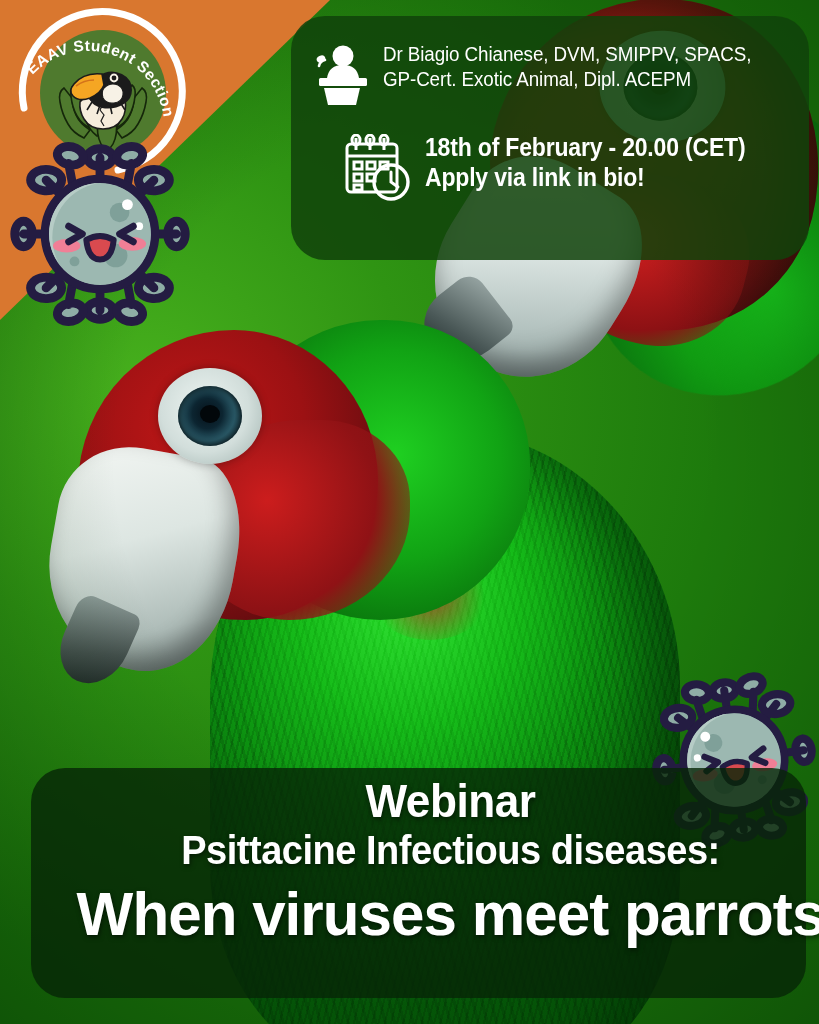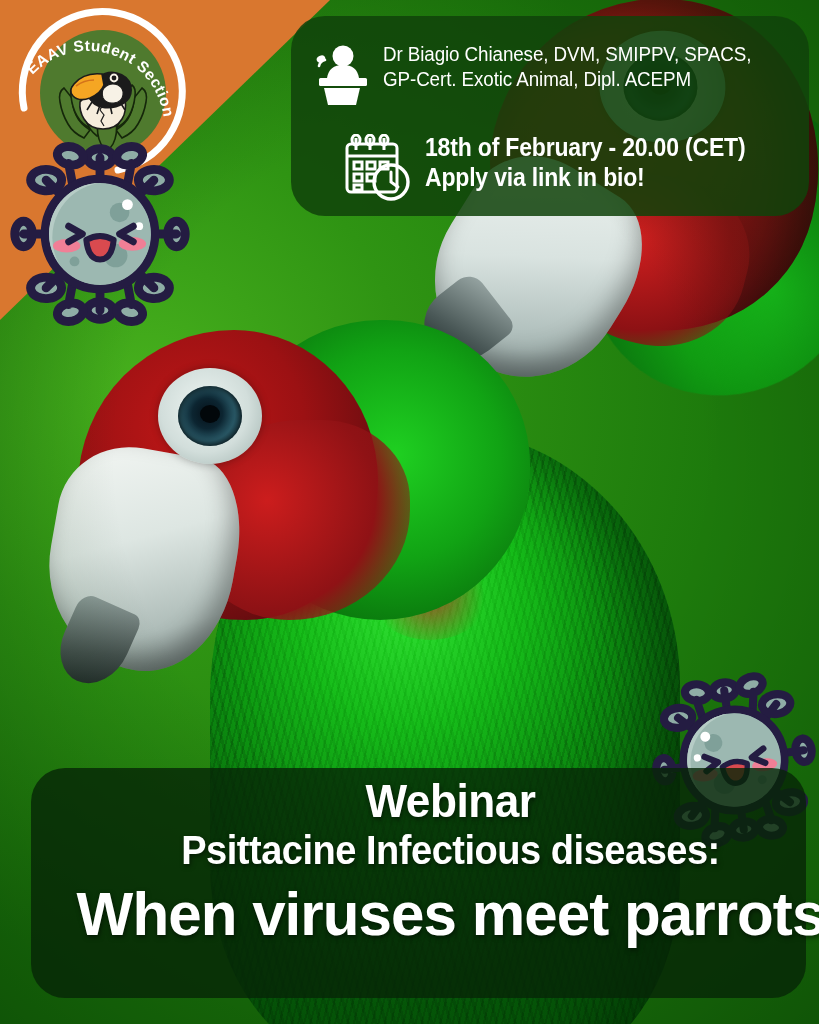--- a/index.html
+++ b/index.html
@@ -241,21 +241,21 @@
     background: #4f7a2e;
   }
   .logo .art { position: absolute; left: 26px; top: 26px; width: 126px; height: 126px; }
 
   
   .info-box {
     position: absolute;
     left: 291px;
     top: 16px;
     width: 518px;
-    height: 200px;
+    height: 244px;
     background: rgba(16,66,10,0.86);
     border-radius: 34px;
   }
   .info-row {
     position: absolute;
     display: flex;
     align-items: flex-start;
   }
   .info-row.speaker { left: 22px; top: 26px; width: 478px; }
   .info-row.date    { left: 48px; top: 116px; width: 452px; }

